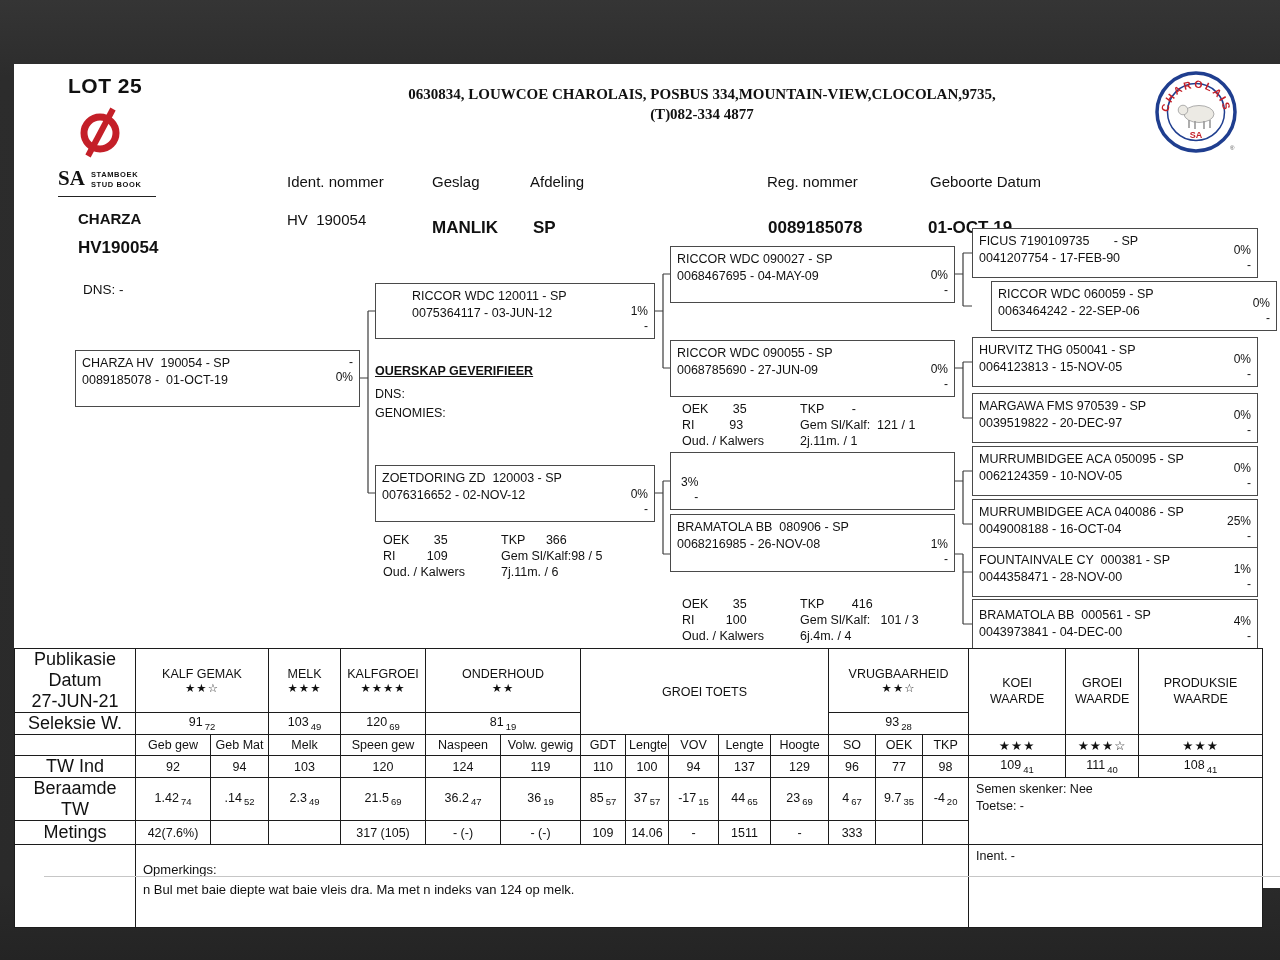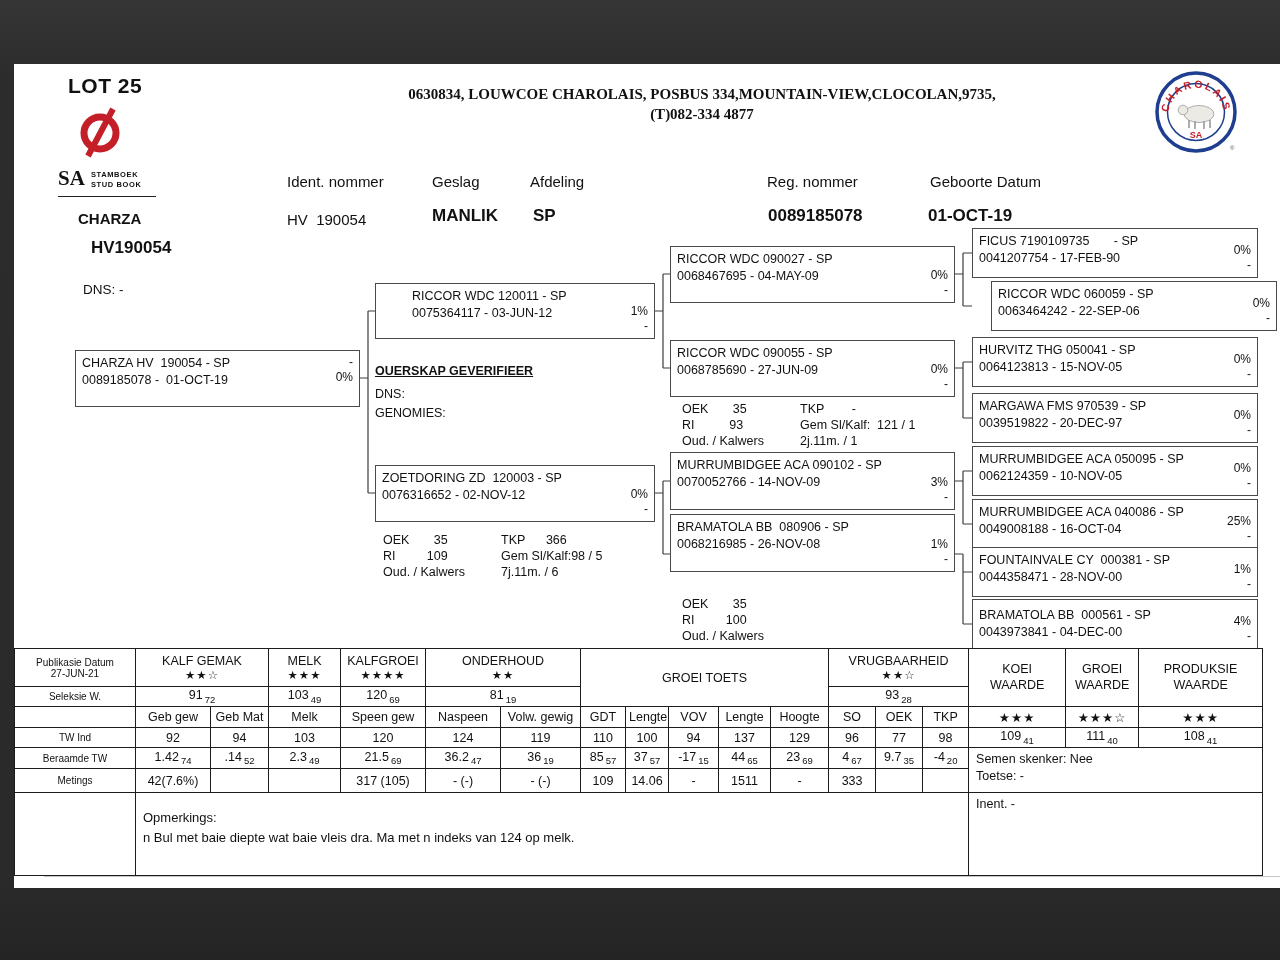--- a/index.html
+++ b/index.html
@@ -5,34 +5,34 @@
   html,body{margin:0;padding:0;background:#2d2d2d;}
   .canvas{position:relative;width:1280px;height:960px;overflow:hidden;
           background:linear-gradient(180deg,#353535 0%,#2c2c2c 8%,#2a2a2a 92%,#242424 100%);
           font-family:"Liberation Sans",sans-serif;color:#111;}
   .page{position:absolute;left:14px;top:64px;width:1266px;height:824px;background:#ffffff;}
   .abs{position:absolute;}
   .lot{font-size:21px;font-weight:600;letter-spacing:.5px;}
   .address{font-family:"Liberation Serif",serif;font-size:15px;font-weight:bold;text-align:center;line-height:1.35;}
   .ilabel{font-size:15px;}
   .ival-sm{font-size:15px;}
-  .ival-lg{font-size:17px;font-weight:600;}
+  .ival-lg{font-size:17px;font-weight:600;margin-top:12px;}
   .bold{font-weight:bold;}
   .pbox{position:absolute;border:1px solid #4a4a4a;box-sizing:border-box;padding:4px 6px;
         display:flex;justify-content:space-between;font-size:12.5px;line-height:17px;background:#fff;}
   .pbox .nm{white-space:pre;}
   .pbox .rcol{text-align:right;font-size:12px;line-height:15px;flex:0 0 auto;margin-left:4px;}
   .pbox.low .rcol{align-self:flex-end;}
   .verify{font-size:12.5px;line-height:1.2;}
   .verify .t{font-weight:bold;text-decoration:underline;}
   .stats{position:absolute;font-size:12.5px;line-height:16px;white-space:pre;display:flex;}
   .stats .c1{width:118px;}
   .btable{position:absolute;left:0;top:584px;border-collapse:collapse;table-layout:fixed;width:1248px;background:#fff;}
   .btable td{border:1px solid #1c1c1c;padding:0 3px;text-align:center;vertical-align:middle;overflow:hidden;font-size:12.5px;}
-  .btable .lbl{font-size:10px;}
+  .btable .lbl{font-size:18px;}
   .gt{font-size:12.5px;}
   .st{font-size:11.5px;letter-spacing:1px;}
   .num{font-size:13.5px;}
   sub.idx{font-size:9.5px;margin-left:2px;}
   .wcell div{max-width:84px;margin:0 auto;line-height:1.25;}
   .r1{height:38px;} .r2{height:20px;} .r3{height:21px;} .r4{height:20px;}
   .r5{height:21px;} .r6{height:24px;margin-left:48px;} .r7{height:83px;}
   td.semen,td.opm,td.inent{text-align:left;vertical-align:top;padding:3px 7px;font-size:12.5px;line-height:1.35;}
   td.opm{padding-top:16px;font-size:13px;}
   td.opm .opml{margin-bottom:2px;}
@@ -83,21 +83,21 @@
   <span class="abs ilabel" style="left:516px;top:109px;">Afdeling</span>
   <span class="abs ilabel" style="left:753px;top:109px;">Reg. nommer</span>
   <span class="abs ilabel" style="left:916px;top:109px;">Geboorte Datum</span>
 
   <span class="abs ival-sm bold" style="left:64px;top:146px;">CHARZA</span>
   <span class="abs ival-sm" style="left:273px;top:147px;white-space:pre;">HV  190054</span>
   <span class="abs ival-lg" style="left:418px;top:142px;">MANLIK</span>
   <span class="abs ival-lg" style="left:519px;top:142px;">SP</span>
   <span class="abs ival-lg" style="left:754px;top:142px;">0089185078</span>
   <span class="abs ival-lg" style="left:914px;top:142px;">01-OCT-19</span>
-  <span class="abs bold" style="left:64px;top:174px;font-size:17px;margin-left:13px;">HV190054</span>
+  <span class="abs bold" style="left:64px;top:174px;font-size:17px;">HV190054</span>
   <span class="abs" style="left:69px;top:218px;font-size:13.5px;">DNS: -</span>
 
   <svg class="abs" style="left:0;top:0;pointer-events:none;" width="1266" height="824" viewBox="0 0 1266 824">
     <path fill="none" stroke="#3c3c3c" stroke-width="1.2" d="
       M346,314 H354 M354,247 V429 M354,247 H361 M354,429 H361
       M641,247 H649 M649,210 V304 M649,210 H656 M649,304 H656
       M641,429 H649 M649,417 V490 M649,417 H656 M649,490 H656
       M941,210 H949 M949,189 V242 M949,189 H958 M949,242 H958
       M941,304 H949 M949,298 V354 M949,298 H958 M949,354 H958
       M941,417 H949 M949,407 V460 M949,407 H958 M949,460 H958
@@ -174,43 +174,42 @@
   </div>
   <div class="stats" style="left:668px;top:337px;">
     <div class="c1">OEK       35
 RI          93
 Oud. / Kalwers</div>
     <div>TKP        -
 Gem Sl/Kalf:  121 / 1
 2j.11m. / 1</div>
   </div>
   <div class="pbox low" style="left:656px;top:388px;width:285px;height:58px;">
-    <div>
-          <div class="nm">MURRUMBIDGEE ACA 090102 - SP</div>
-          <div class="nm">0070052766 - 14-NOV-09</div>
-        </div>
     <div class="rcol">
           <div>3%</div>
           <div>-</div>
         </div>
   </div>
   <div class="pbox low" style="left:656px;top:450px;width:285px;height:58px;">
     <div>
           <div class="nm">BRAMATOLA BB  080906 - SP</div>
           <div class="nm">0068216985 - 26-NOV-08</div>
         </div>
     <div class="rcol">
           <div>1%</div>
           <div>-</div>
         </div>
   </div>
   <div class="stats" style="left:668px;top:532px;">
     <div class="c1">OEK       35
 RI         100
 Oud. / Kalwers</div>
+    <div>TKP        416
+Gem Sl/Kalf:   101 / 3
+6j.4m. / 4</div>
   </div>
 
   <div class="pbox low" style="left:958px;top:164px;width:286px;height:50px;">
     <div>
           <div class="nm">FICUS 7190109735       - SP</div>
           <div class="nm">0041207754 - 17-FEB-90</div>
         </div>
     <div class="rcol">
           <div>0%</div>
           <div>-</div>

